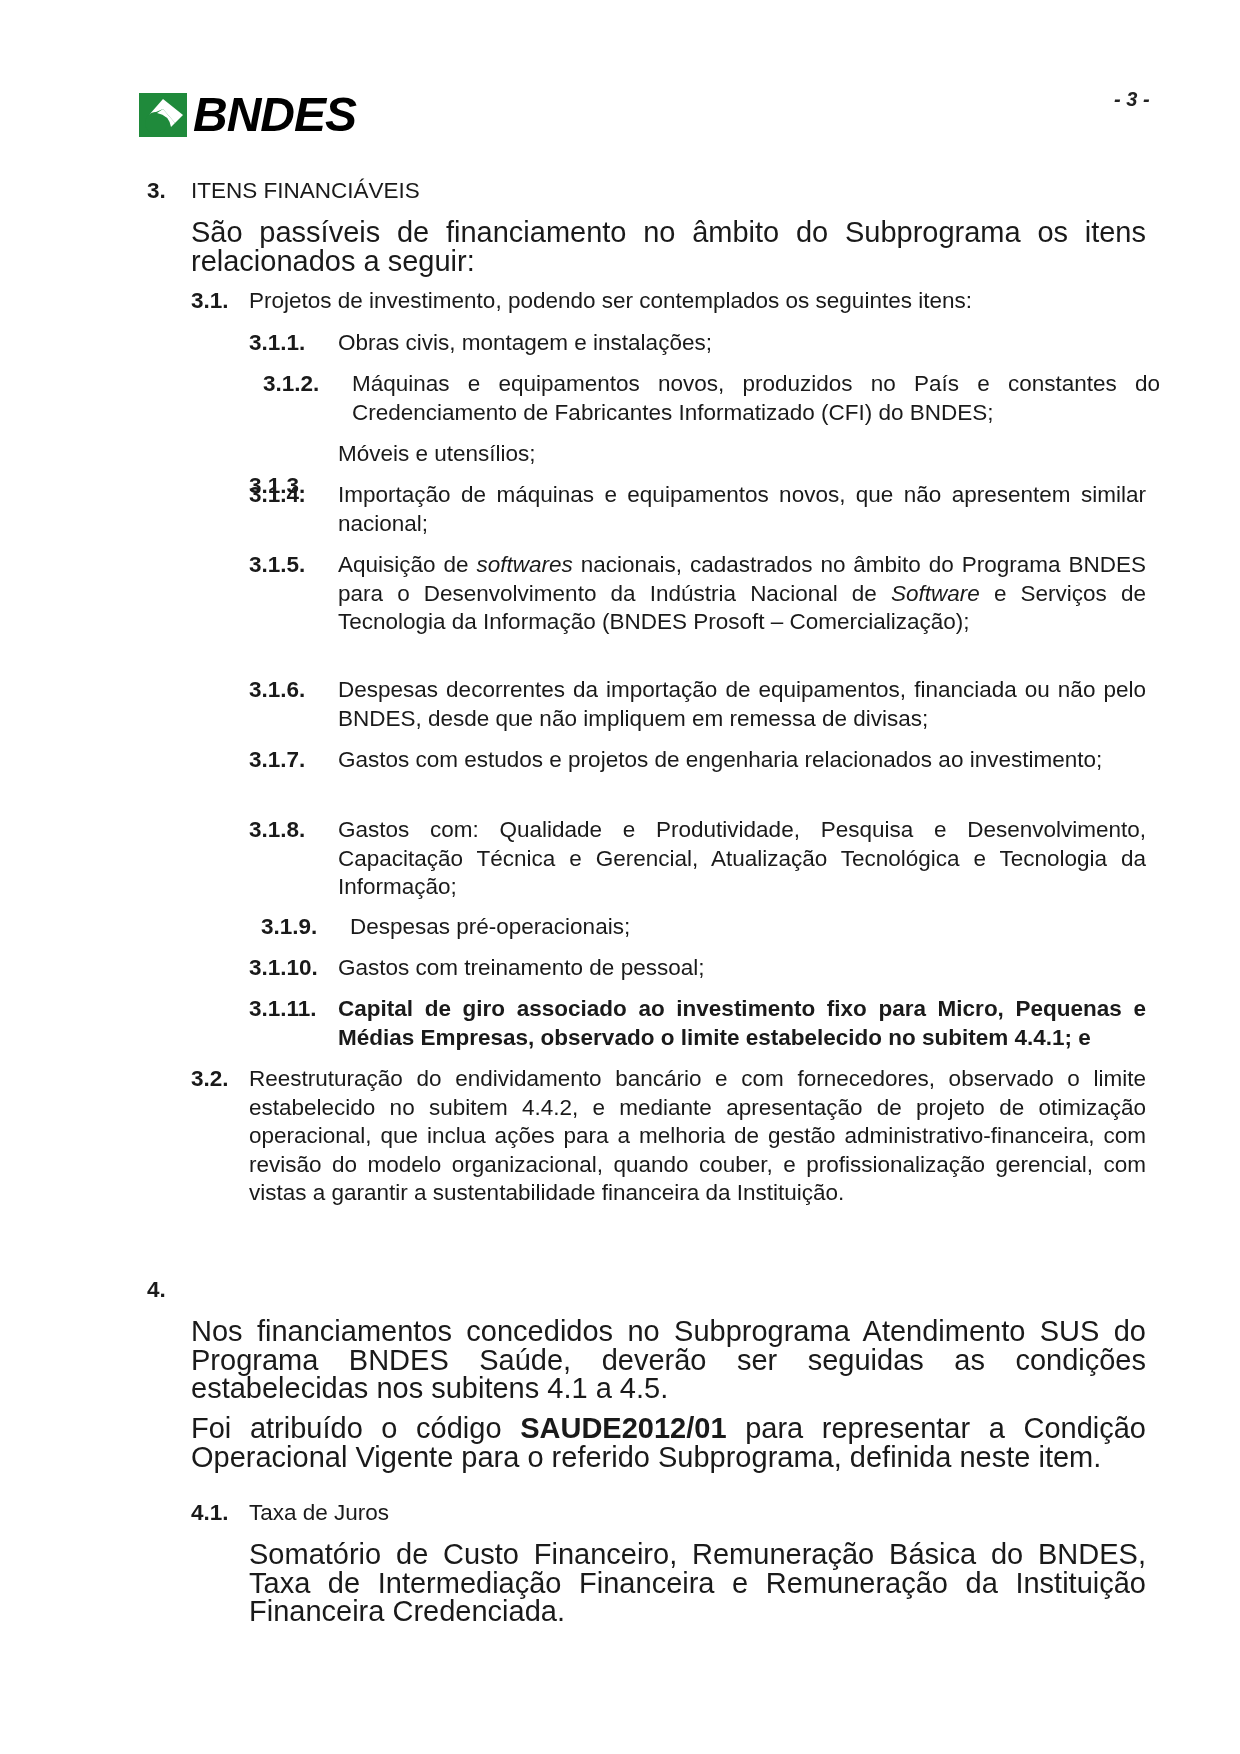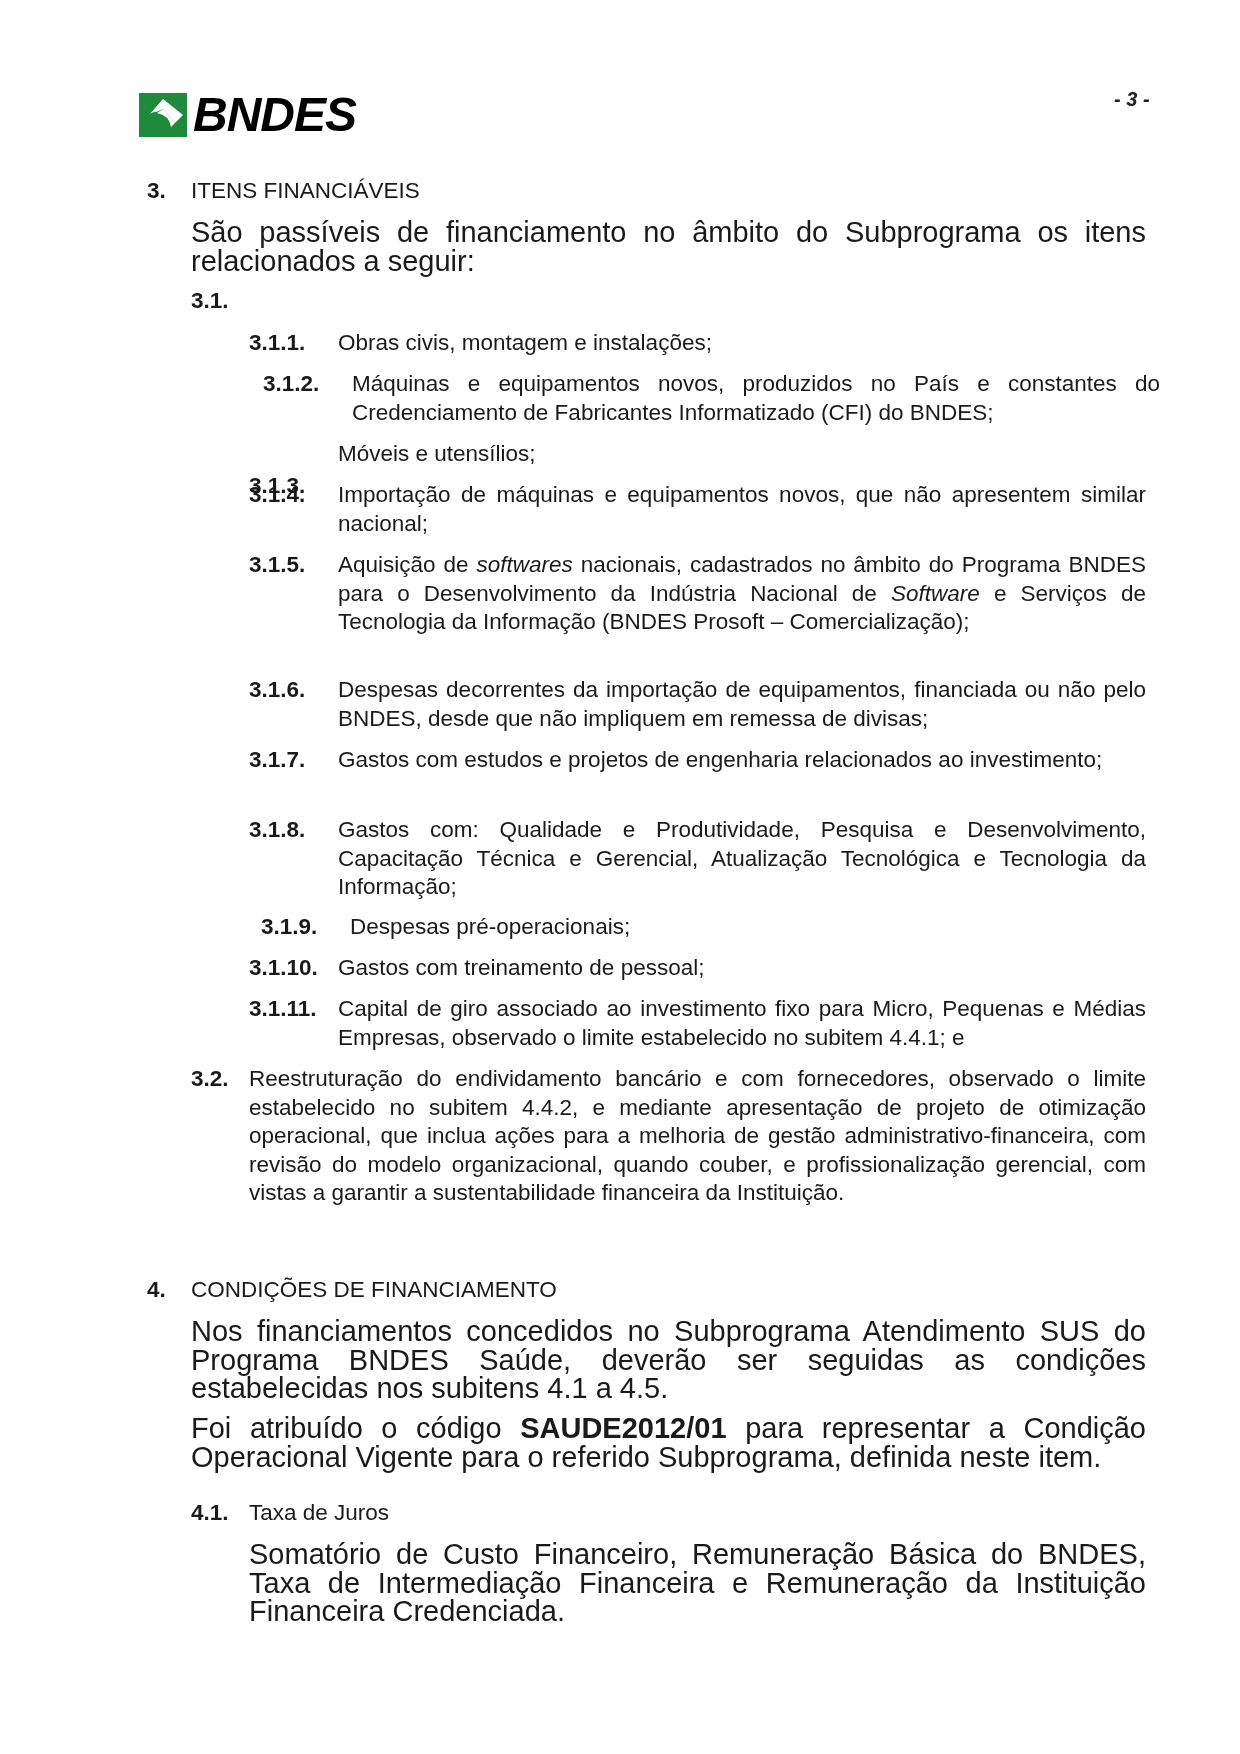--- a/index.html
+++ b/index.html
@@ -38,20 +38,21 @@
 
 <div class="row" style="left:147px; top:177px;">
   <span class="num" style="width:44px; font-weight:bold;">3.</span>
   <span class="h">ITENS FINANCIÁVEIS</span>
 </div>
 
 <div class="block just" style="left:191px; top:218px; width:955px;">São passíveis de financiamento no âmbito do Subprograma os itens relacionados a seguir:</div>
 
 <div class="row" style="left:191px; top:287px; width:955px;">
   <span class="num" style="width:58px;">3.1.</span>
+  <span class="txt">Projetos de investimento, podendo ser contemplados os seguintes itens:</span>
 </div>
 
 <div class="row" style="left:249px; top:329px; width:897px;">
   <span class="num" style="width:89px;">3.1.1.</span>
   <span class="txt" style="flex:1;">Obras civis, montagem e instalações;</span>
 </div>
 
 <div class="row" style="left:263px; top:370px; width:897px;">
   <span class="num" style="width:89px;">3.1.2.</span>
   <span class="txt" style="flex:1; text-align-last:left;">Máquinas e equipamentos novos, produzidos no País e constantes do Credenciamento de Fabricantes Informatizado (CFI) do BNDES;</span>
@@ -92,31 +93,30 @@
   <span class="txt" style="flex:1;">Despesas pré-operacionais;</span>
 </div>
 
 <div class="row" style="left:249px; top:954px; width:897px;">
   <span class="num" style="width:89px;">3.1.10.</span>
   <span class="txt" style="flex:1;">Gastos com treinamento de pessoal;</span>
 </div>
 
 <div class="row" style="left:249px; top:995px; width:897px;">
   <span class="num" style="width:89px;">3.1.11.</span>
-  <span class="txt" style="flex:1; text-align-last:left;">Capital de giro associado ao investimento fixo para Micro, Pequenas e Médias Empresas, observado o limite estabelecido no subitem 4.4.1; e</span>
+  <span class="txt" style="flex:1; text-align-last:left;font-weight:bold;">Capital de giro associado ao investimento fixo para Micro, Pequenas e Médias Empresas, observado o limite estabelecido no subitem 4.4.1; e</span>
 </div>
 
 <div class="row" style="left:191px; top:1065px; width:955px;">
   <span class="num" style="width:58px;">3.2.</span>
   <span class="txt" style="flex:1; text-align-last:left;">Reestruturação do endividamento bancário e com fornecedores, observado o limite estabelecido no subitem 4.4.2, e mediante apresentação de projeto de otimização operacional, que inclua ações para a melhoria de gestão administrativo-financeira, com revisão do modelo organizacional, quando couber, e profissionalização gerencial, com vistas a garantir a sustentabilidade financeira da Instituição.</span>
 </div>
 
 <div class="row" style="left:147px; top:1276px;">
   <span class="num" style="width:44px;">4.</span>
-  <span class="h">CONDIÇÕES DE FINANCIAMENTO</span>
 </div>
 
 <div class="block just" style="left:191px; top:1317px; width:955px;">Nos financiamentos concedidos no Subprograma Atendimento SUS do Programa BNDES Saúde, deverão ser seguidas as condições estabelecidas nos subitens 4.1 a 4.5.</div>
 
 <div class="block just" style="left:191px; top:1414px; width:955px;"><span>Foi atribuído o código </span><b>SAUDE2012/01</b><span> para representar a Condição Operacional Vigente para o referido Subprograma, definida neste item.</span></div>
 
 <div class="row" style="left:191px; top:1499px;">
   <span class="num" style="width:58px;">4.1.</span>
   <span class="h">Taxa de Juros</span>
 </div>

